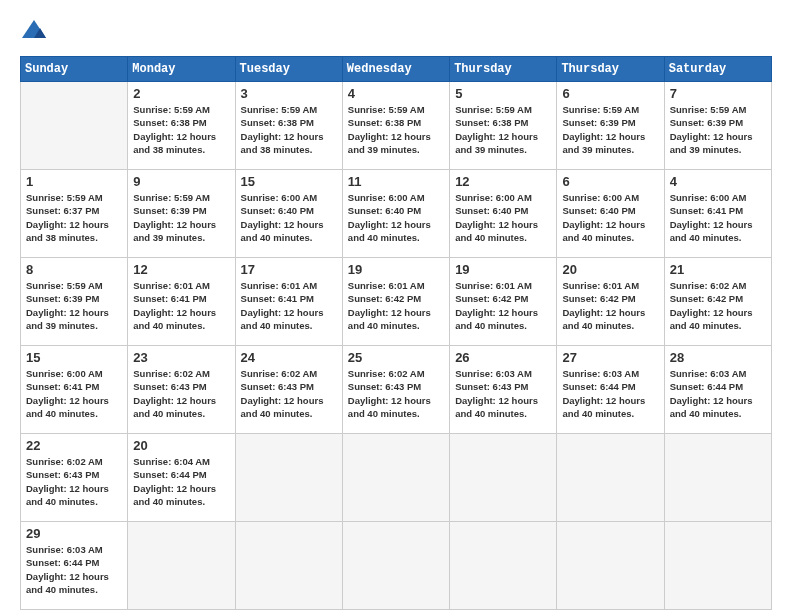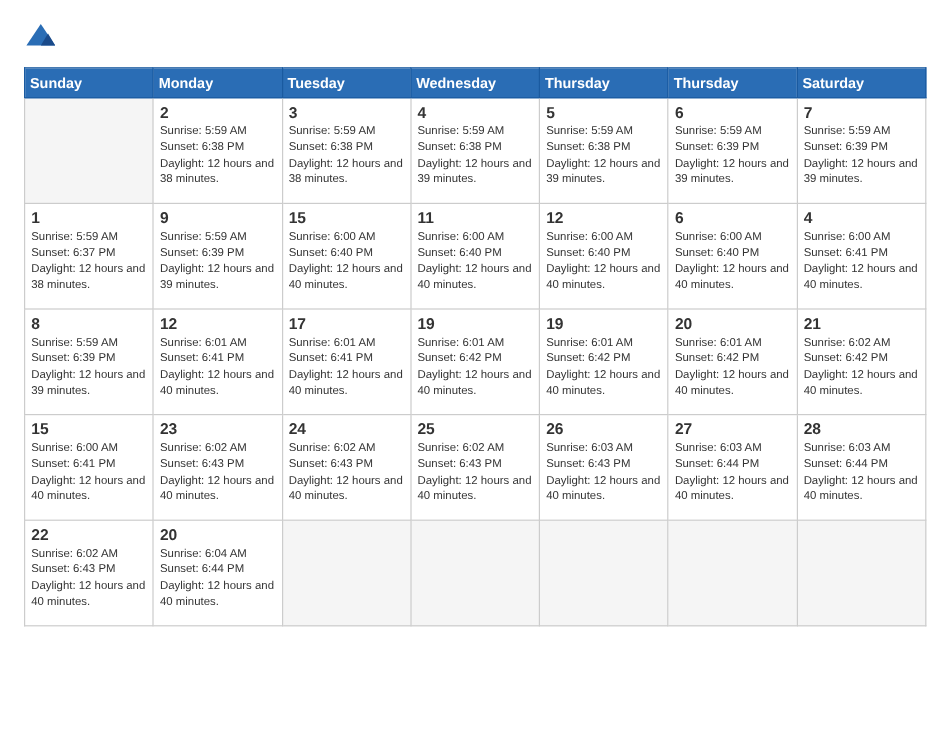--- a/index.html
+++ b/index.html
@@ -64,20 +64,21 @@
       font-size: 10px;
     }
     .calendar th {
       background: #2a6db5;
       color: #fff;
       padding: 5px 4px;
       text-align: left;
       font-size: 12px;
       font-weight: bold;
       border: 1px solid #1a5aa0;
+      font-family: Liberation Mono, monospace;
     }
     .calendar td {
       border: 1px solid #ccc;
       vertical-align: top;
       padding: 4px 5px;
       height: 88px;
       width: 107px;
       background: #fff;
     }
     .calendar td.empty {
@@ -86,20 +87,21 @@
     .day-num {
       font-size: 13px;
       font-weight: bold;
       color: #333;
       margin-bottom: 2px;
     }
     .day-info {
       font-size: 9.5px;
       color: #333;
       line-height: 1.4;
+      font-weight: bold;
     }
   </style>
 </head>
 <body>
 
 <div class="page">
   <div class="header">
     <div class="logo">
       <svg class="logo-icon" viewBox="0 0 28 28">
         <polygon points="14,2 26,20 2,20" fill="#2a6db5"></polygon>
@@ -254,15 +256,27 @@
           <td>
             <div class="day-num">20</div>
         <div class="day-info">Sunrise: 6:04 AM<br>Sunset: 6:44 PM<br>Daylight: 12 hours and 40 minutes.</div>
           </td>
           <td class="empty"></td>
           <td class="empty"></td>
           <td class="empty"></td>
           <td class="empty"></td>
           <td class="empty"></td>
         </tr>
+        <tr>
+          <td>
+            <div class="day-num">29</div>
+        <div class="day-info">Sunrise: 6:03 AM<br>Sunset: 6:44 PM<br>Daylight: 12 hours and 40 minutes.</div>
+          </td>
+          <td class="empty"></td>
+          <td class="empty"></td>
+          <td class="empty"></td>
+          <td class="empty"></td>
+          <td class="empty"></td>
+          <td class="empty"></td>
+        </tr>
       </tbody>
   </table>
 </div>
 
 </body></html>

